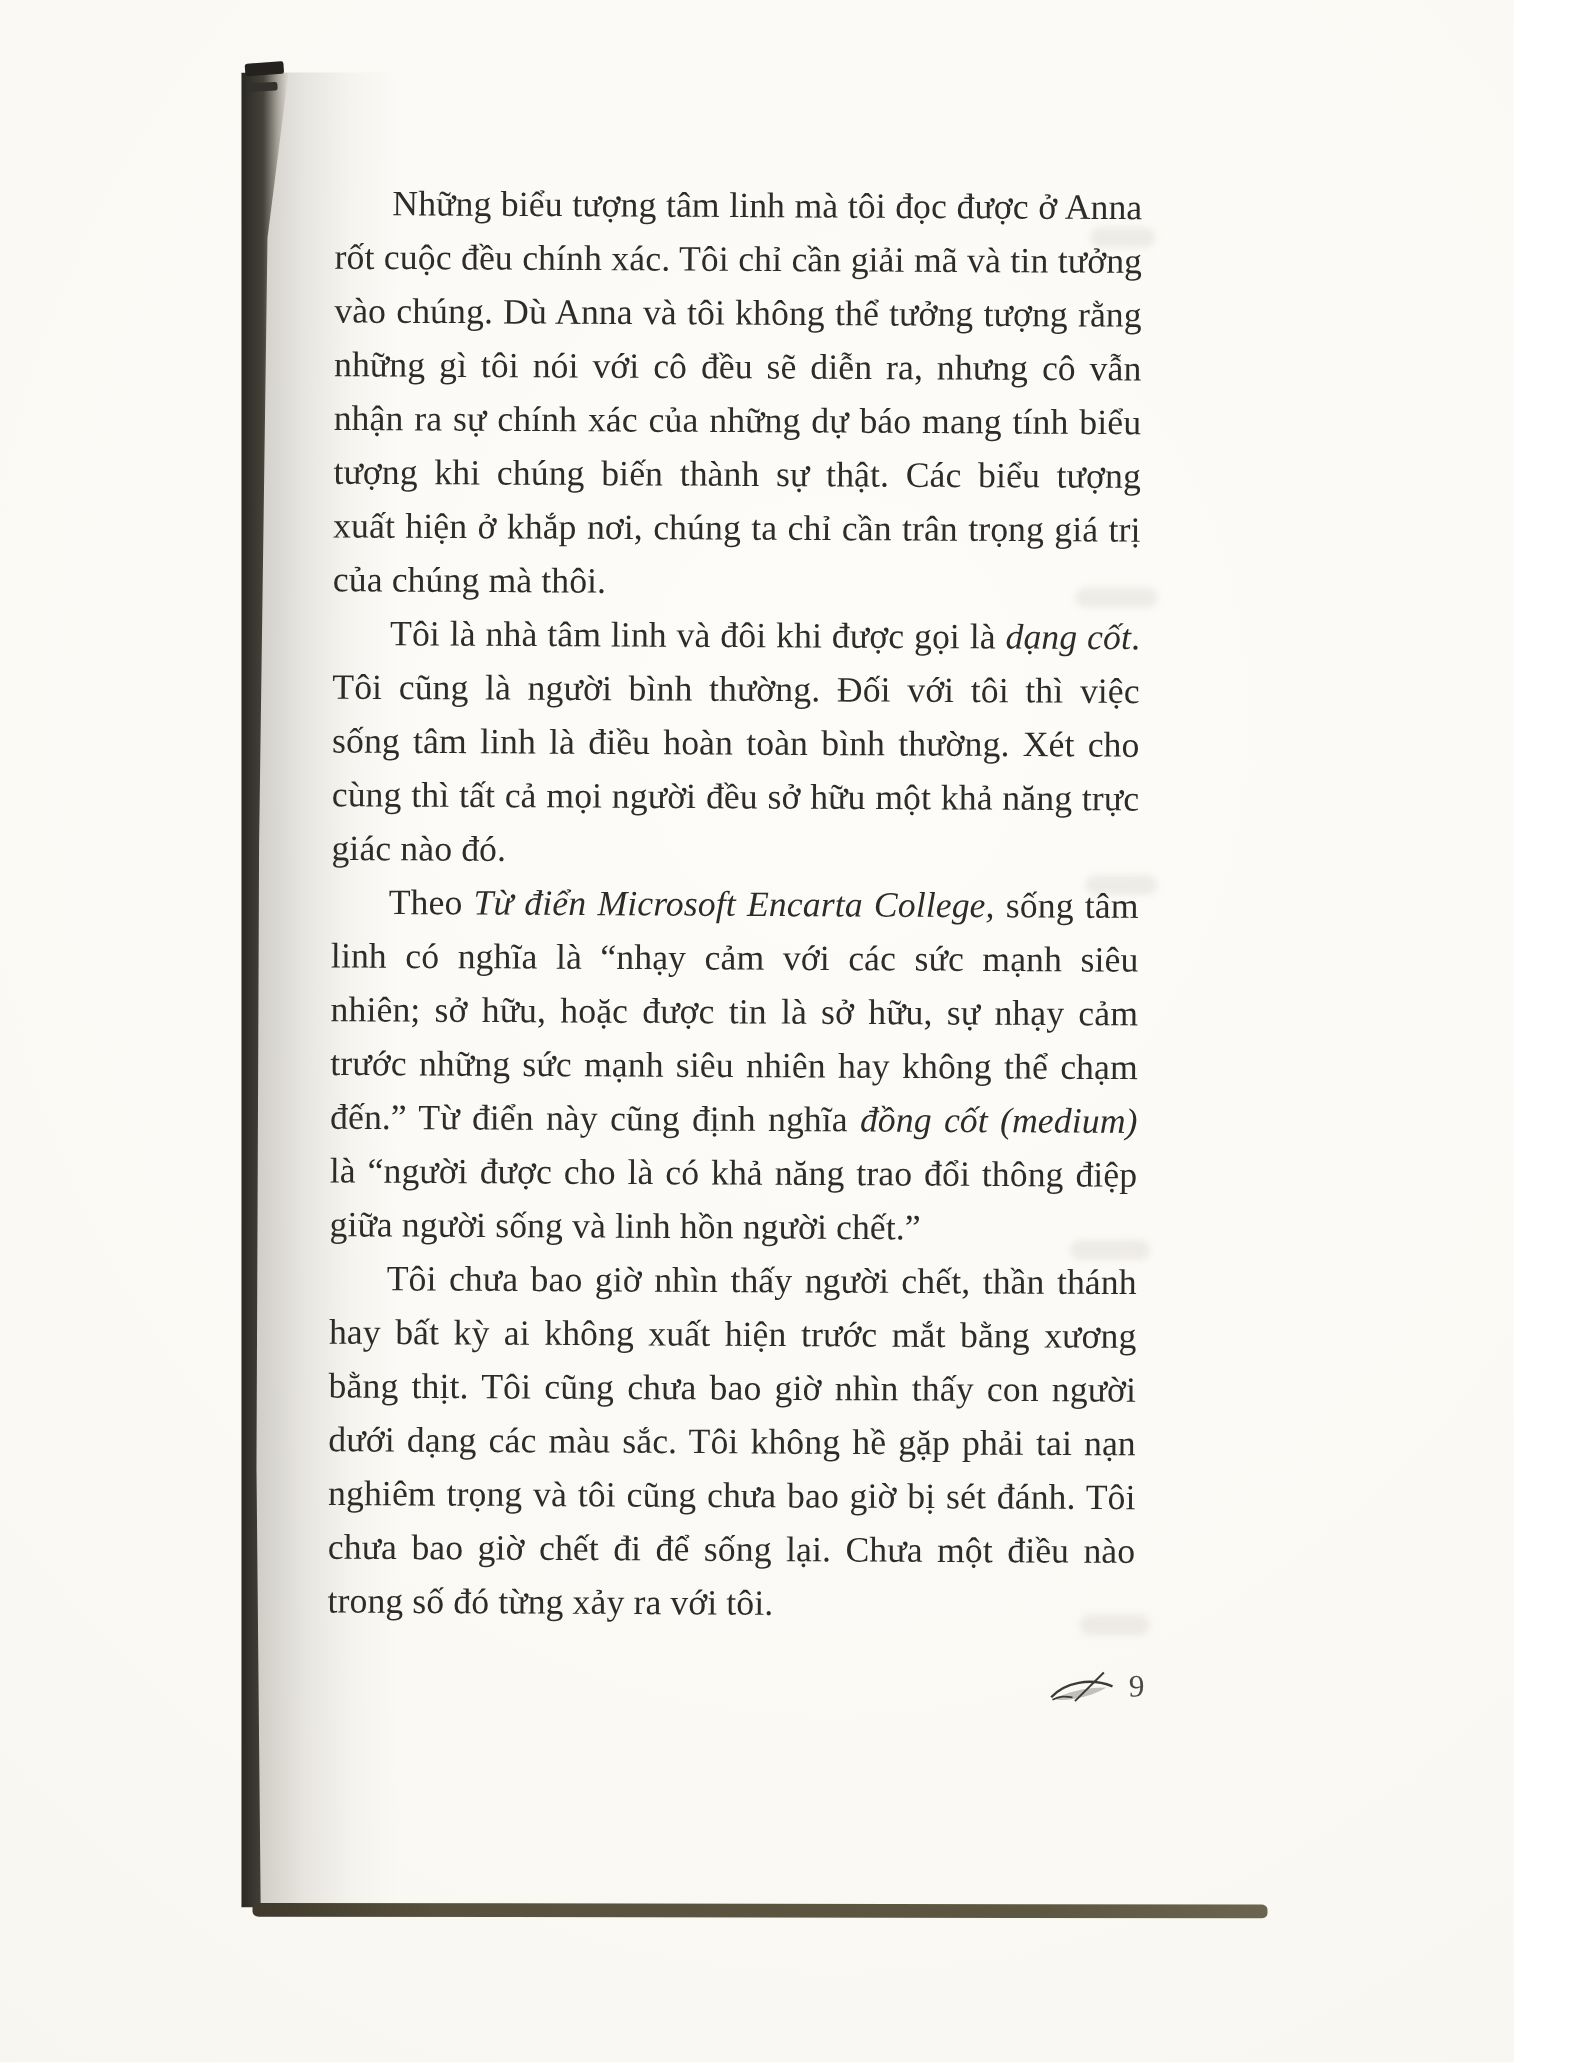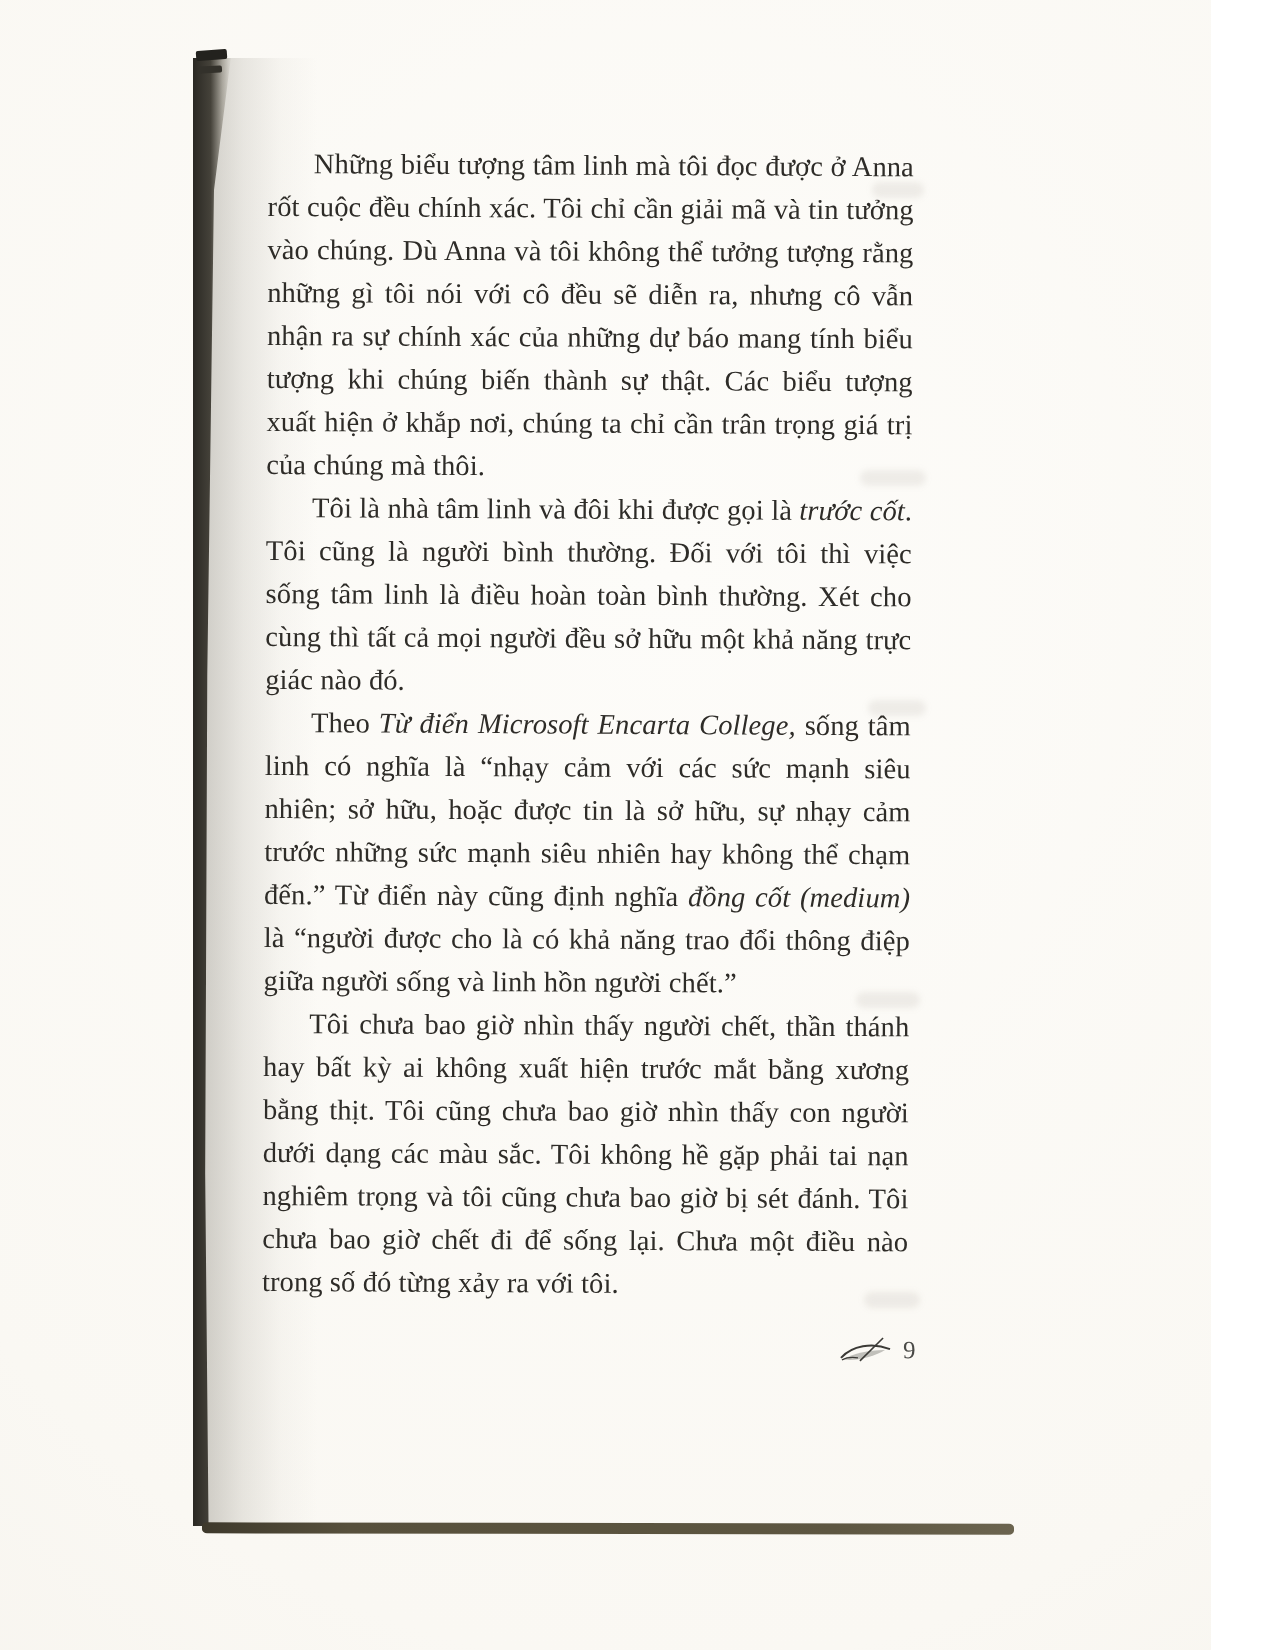--- a/index.html
+++ b/index.html
@@ -129,21 +129,21 @@
   <div class="bottom-edge"></div>
 
   <div class="bleed b1"></div>
   <div class="bleed b2"></div>
   <div class="bleed b3"></div>
   <div class="bleed b4"></div>
   <div class="bleed b5"></div>
 
   <main class="text-block">
       <p><span>Những biểu tượng tâm linh mà tôi đọc được ở Anna rốt cuộc đều chính xác. Tôi chỉ cần giải mã và tin tưởng vào chúng. Dù Anna và tôi không thể tưởng tượng rằng những gì tôi nói với cô đều sẽ diễn ra, nhưng cô vẫn nhận ra sự chính xác của những dự báo mang tính biểu tượng khi chúng biến thành sự thật. Các biểu tượng xuất hiện ở khắp nơi, chúng ta chỉ cần trân trọng giá trị của chúng mà thôi.</span></p>
-      <p><span>Tôi là nhà tâm linh và đôi khi được gọi là </span><em>trước cốt</em><span>. Tôi cũng là người bình thường. Đối với tôi thì việc sống tâm linh là điều hoàn toàn bình thường. Xét cho cùng thì tất cả mọi người đều sở hữu một khả năng trực giác nào đó.</span></p>
+      <p><span>Tôi là nhà tâm linh và đôi khi được gọi là </span><em>dạng cốt</em><span>. Tôi cũng là người bình thường. Đối với tôi thì việc sống tâm linh là điều hoàn toàn bình thường. Xét cho cùng thì tất cả mọi người đều sở hữu một khả năng trực giác nào đó.</span></p>
       <p><span>Theo </span><em>Từ điển Microsoft Encarta College,</em><span> sống tâm linh có nghĩa là “nhạy cảm với các sức mạnh siêu nhiên; sở hữu, hoặc được tin là sở hữu, sự nhạy cảm trước những sức mạnh siêu nhiên hay không thể chạm đến.” Từ điển này cũng định nghĩa </span><em>đồng cốt (medium)</em><span> là “người được cho là có khả năng trao đổi thông điệp giữa người sống và linh hồn người chết.”</span></p>
       <p><span>Tôi chưa bao giờ nhìn thấy người chết, thần thánh hay bất kỳ ai không xuất hiện trước mắt bằng xương bằng thịt. Tôi cũng chưa bao giờ nhìn thấy con người dưới dạng các màu sắc. Tôi không hề gặp phải tai nạn nghiêm trọng và tôi cũng chưa bao giờ bị sét đánh. Tôi chưa bao giờ chết đi để sống lại. Chưa một điều nào trong số đó từng xảy ra với tôi.</span></p>
     </main>
 
   <footer class="page-footer">
     <svg class="ornament" width="58" height="32" viewBox="0 0 58 32" aria-hidden="true">
       <path d="M3 24 C 14 12, 34 8, 52 15" stroke="#3b3a36" stroke-width="2" fill="none"></path>
       <path d="M45 4 L22 27" stroke="#3b3a36" stroke-width="1.6" fill="none"></path>
       <path d="M6 25 C 16 20, 30 16, 47 16 C 38 22, 20 27, 8 26 Z" fill="#3b3a36" fill-opacity="0.3"></path>
       <path d="M4 26 C 10 23, 14 23, 20 24" stroke="#3b3a36" stroke-width="1.4" fill="none"></path>

